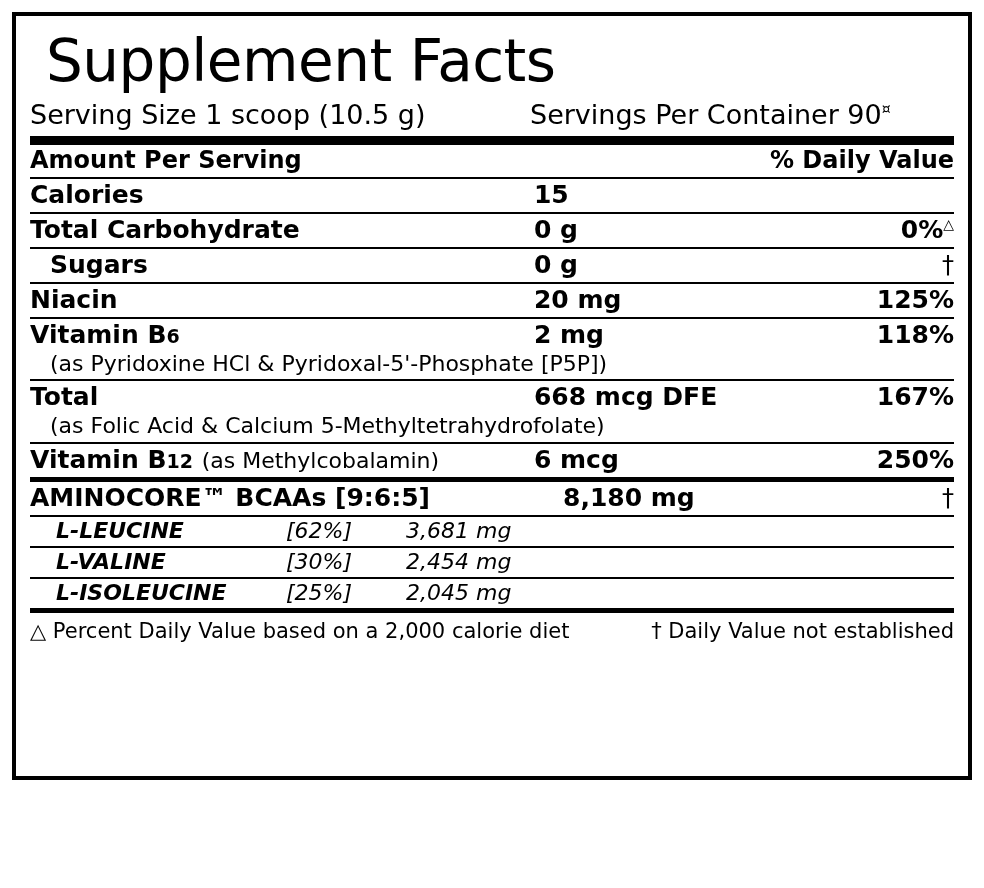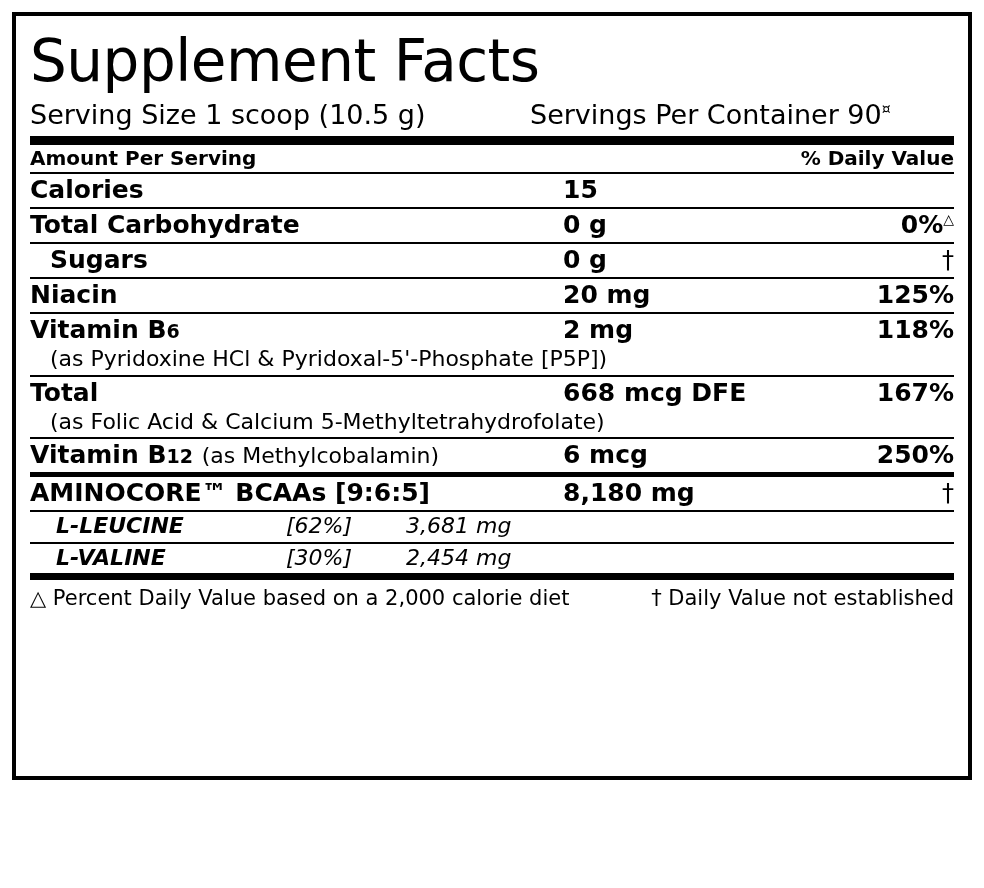--- a/index.html
+++ b/index.html
@@ -30,21 +30,21 @@
     box-sizing: border-box;
     border: 4px solid #000000;
     padding: 10px 14px 0 14px;
     background: #ffffff;
   }
   .title {
     font-size: 58px;
     font-weight: 400;
     line-height: 1.0;
     letter-spacing: -0.5px;
-    margin: 6px 0 2px 0;
+    margin: 6px 0 2px 16px;
     white-space: nowrap;
   }
   .serving-row {
     display: flex;
     justify-content: flex-start;
     align-items: baseline;
     font-size: 27px;
     margin: 10px 0 6px 0;
     line-height: 1.1;
   }
@@ -83,21 +83,21 @@
     white-space: nowrap;
     padding-right: 6px !important;
     width: 230px;
   }
   .col-dv {
     text-align: right;
     white-space: nowrap;
     width: 155px;
   }
   .bold { font-weight: bold; }
-  .hdr td { font-weight: bold; font-size: 20px; padding-bottom: 2px; }
+  .hdr td { font-weight: bold; font-size: 24px; padding-bottom: 2px; }
   .row-border td { border-bottom: 2px solid #000000; }
   .indent1 { padding-left: 20px !important; }
   .sub-note {
     font-size: 22px;
     font-weight: normal;
     padding-left: 20px !important;
     padding-top: 0 !important;
   }
   .sub-note-row td { padding-top: 0; padding-bottom: 2px; }
   .small-caps-sub {
@@ -241,20 +241,25 @@
           <tr class="amino-row">
         <td class="amino-name">L-LEUCINE</td>
         <td class="amino-pct">[62%]</td>
         <td class="amino-mg">3,681 mg</td>
       </tr>
       <tr class="amino-row">
         <td class="amino-name">L-VALINE</td>
         <td class="amino-pct">[30%]</td>
         <td class="amino-mg">2,454 mg</td>
       </tr>
+      <tr>
+        <td class="amino-name">L-ISOLEUCINE</td>
+        <td class="amino-pct">[25%]</td>
+        <td class="amino-mg">2,045 mg</td>
+      </tr>
     </tbody>
       </table>
 
     <div class="rule-med"></div>
 
     <div class="footnotes">
       <div>△ Percent Daily Value based on a 2,000 calorie diet</div>
       <div class="footnote-right">† Daily Value not established</div>
     </div>
 

